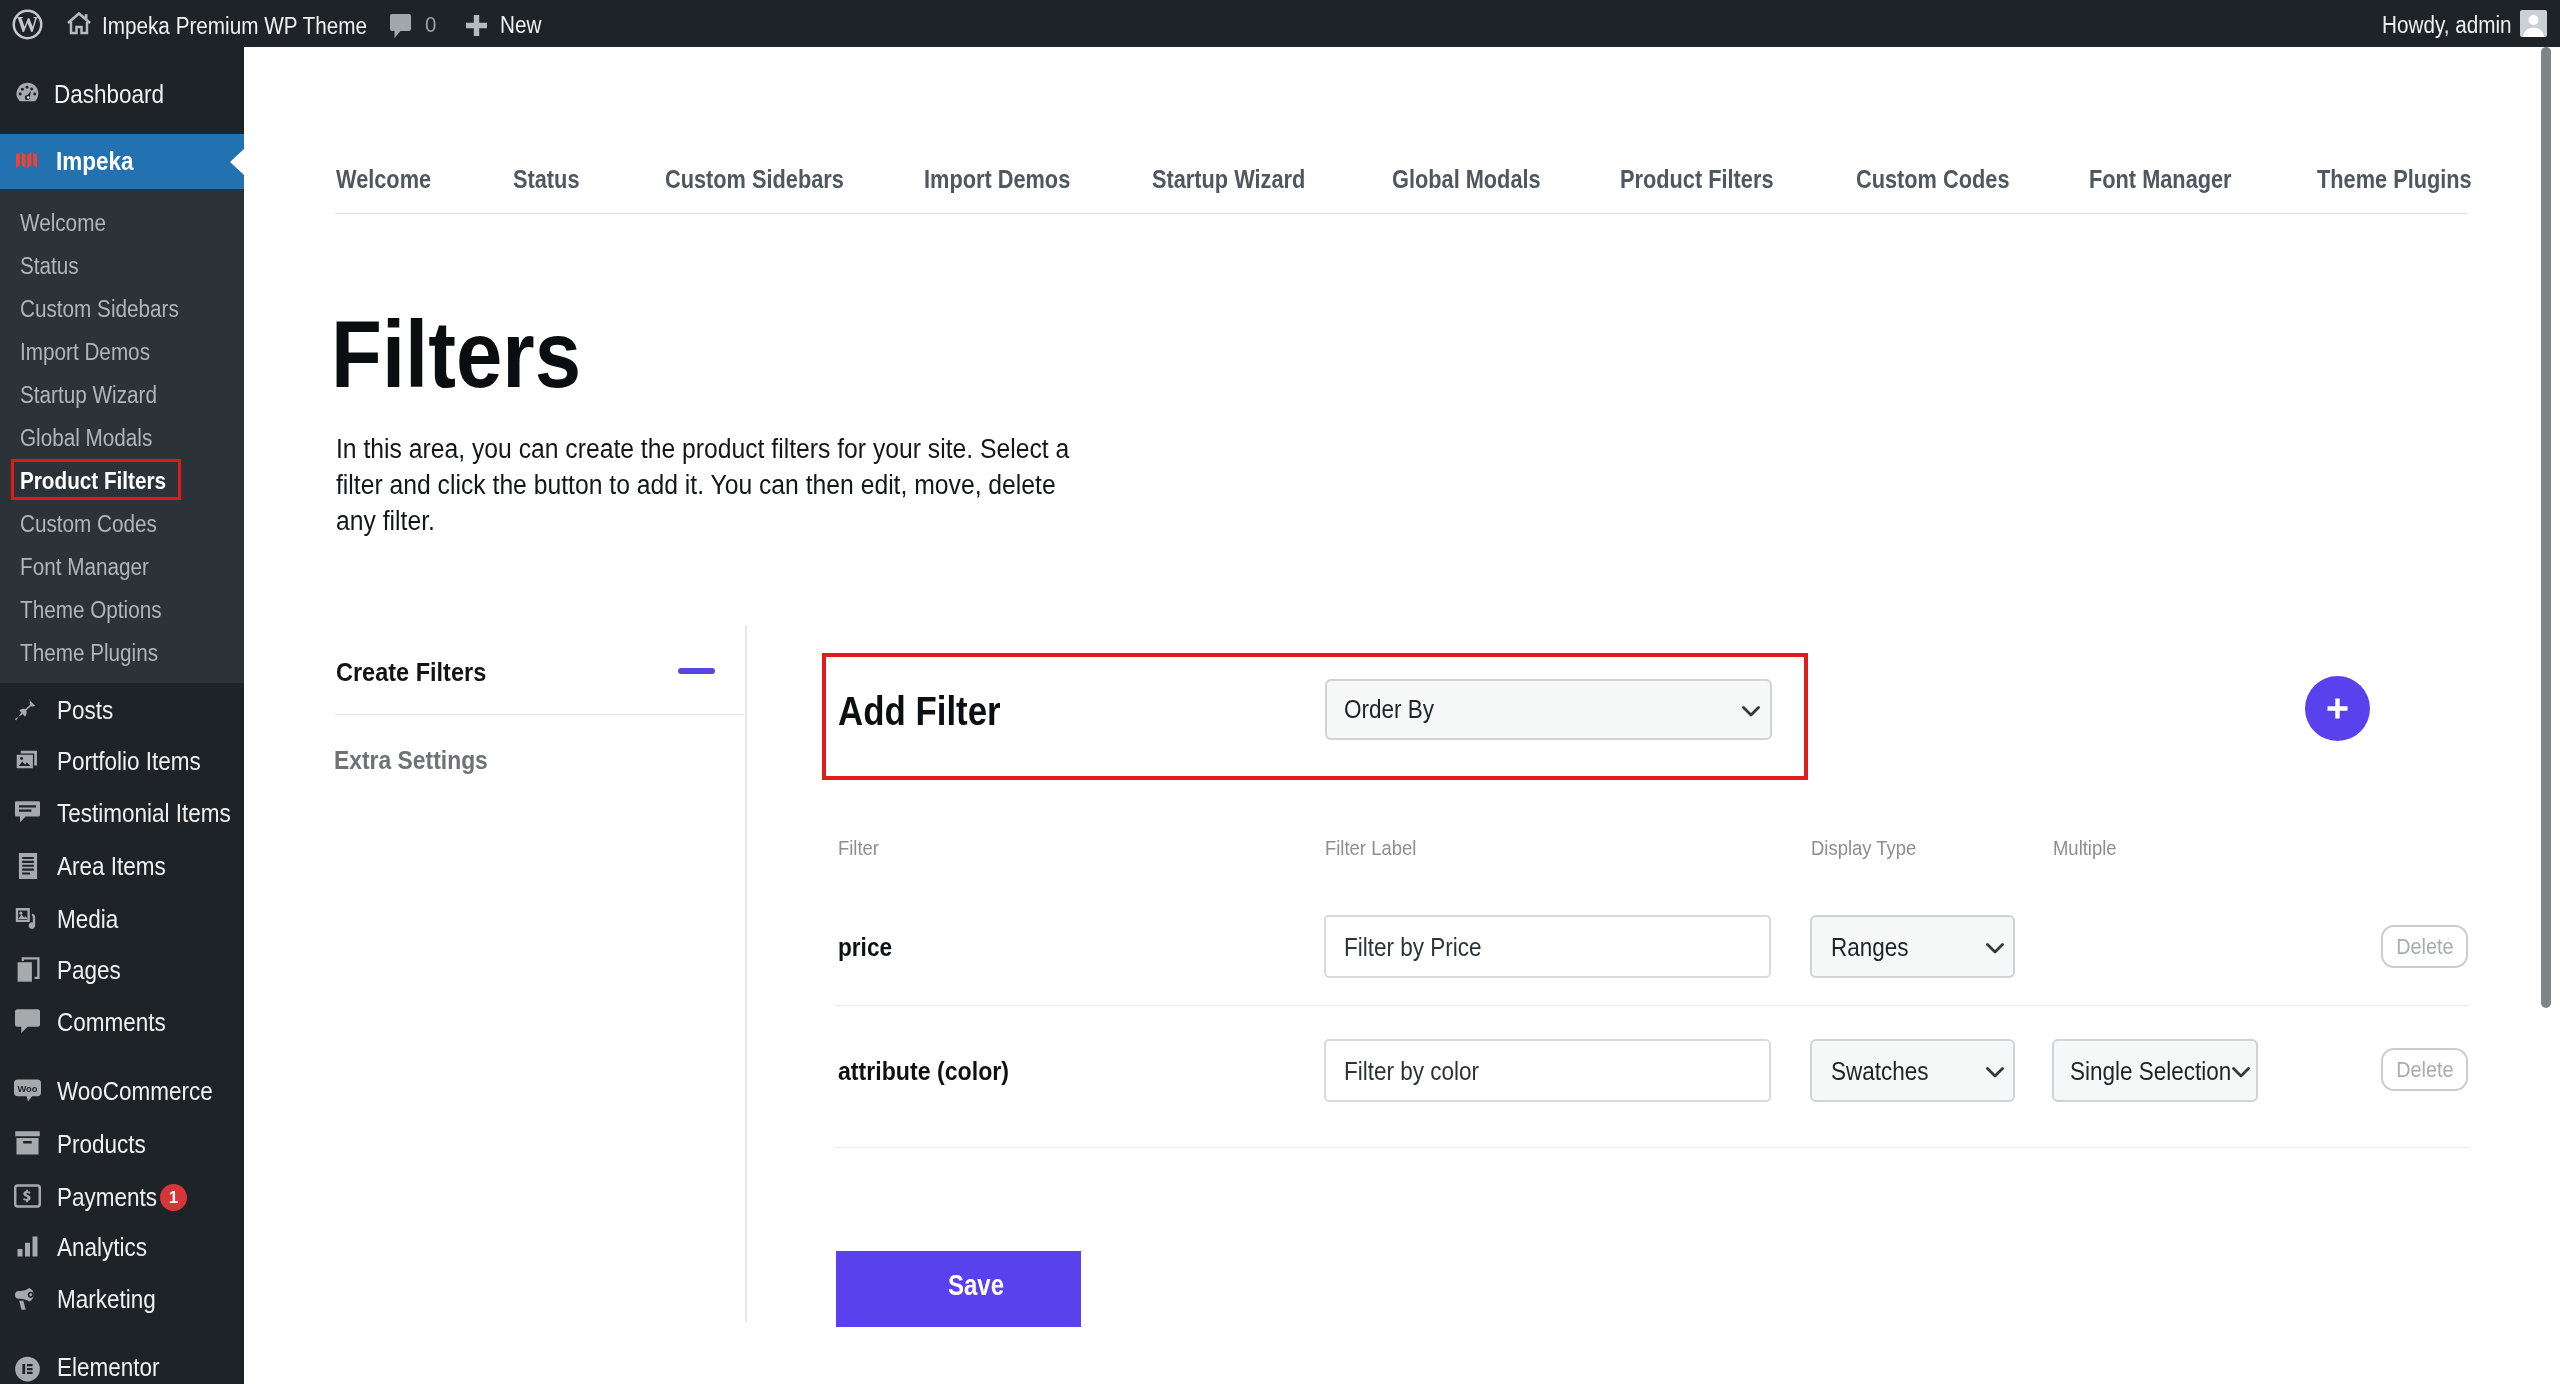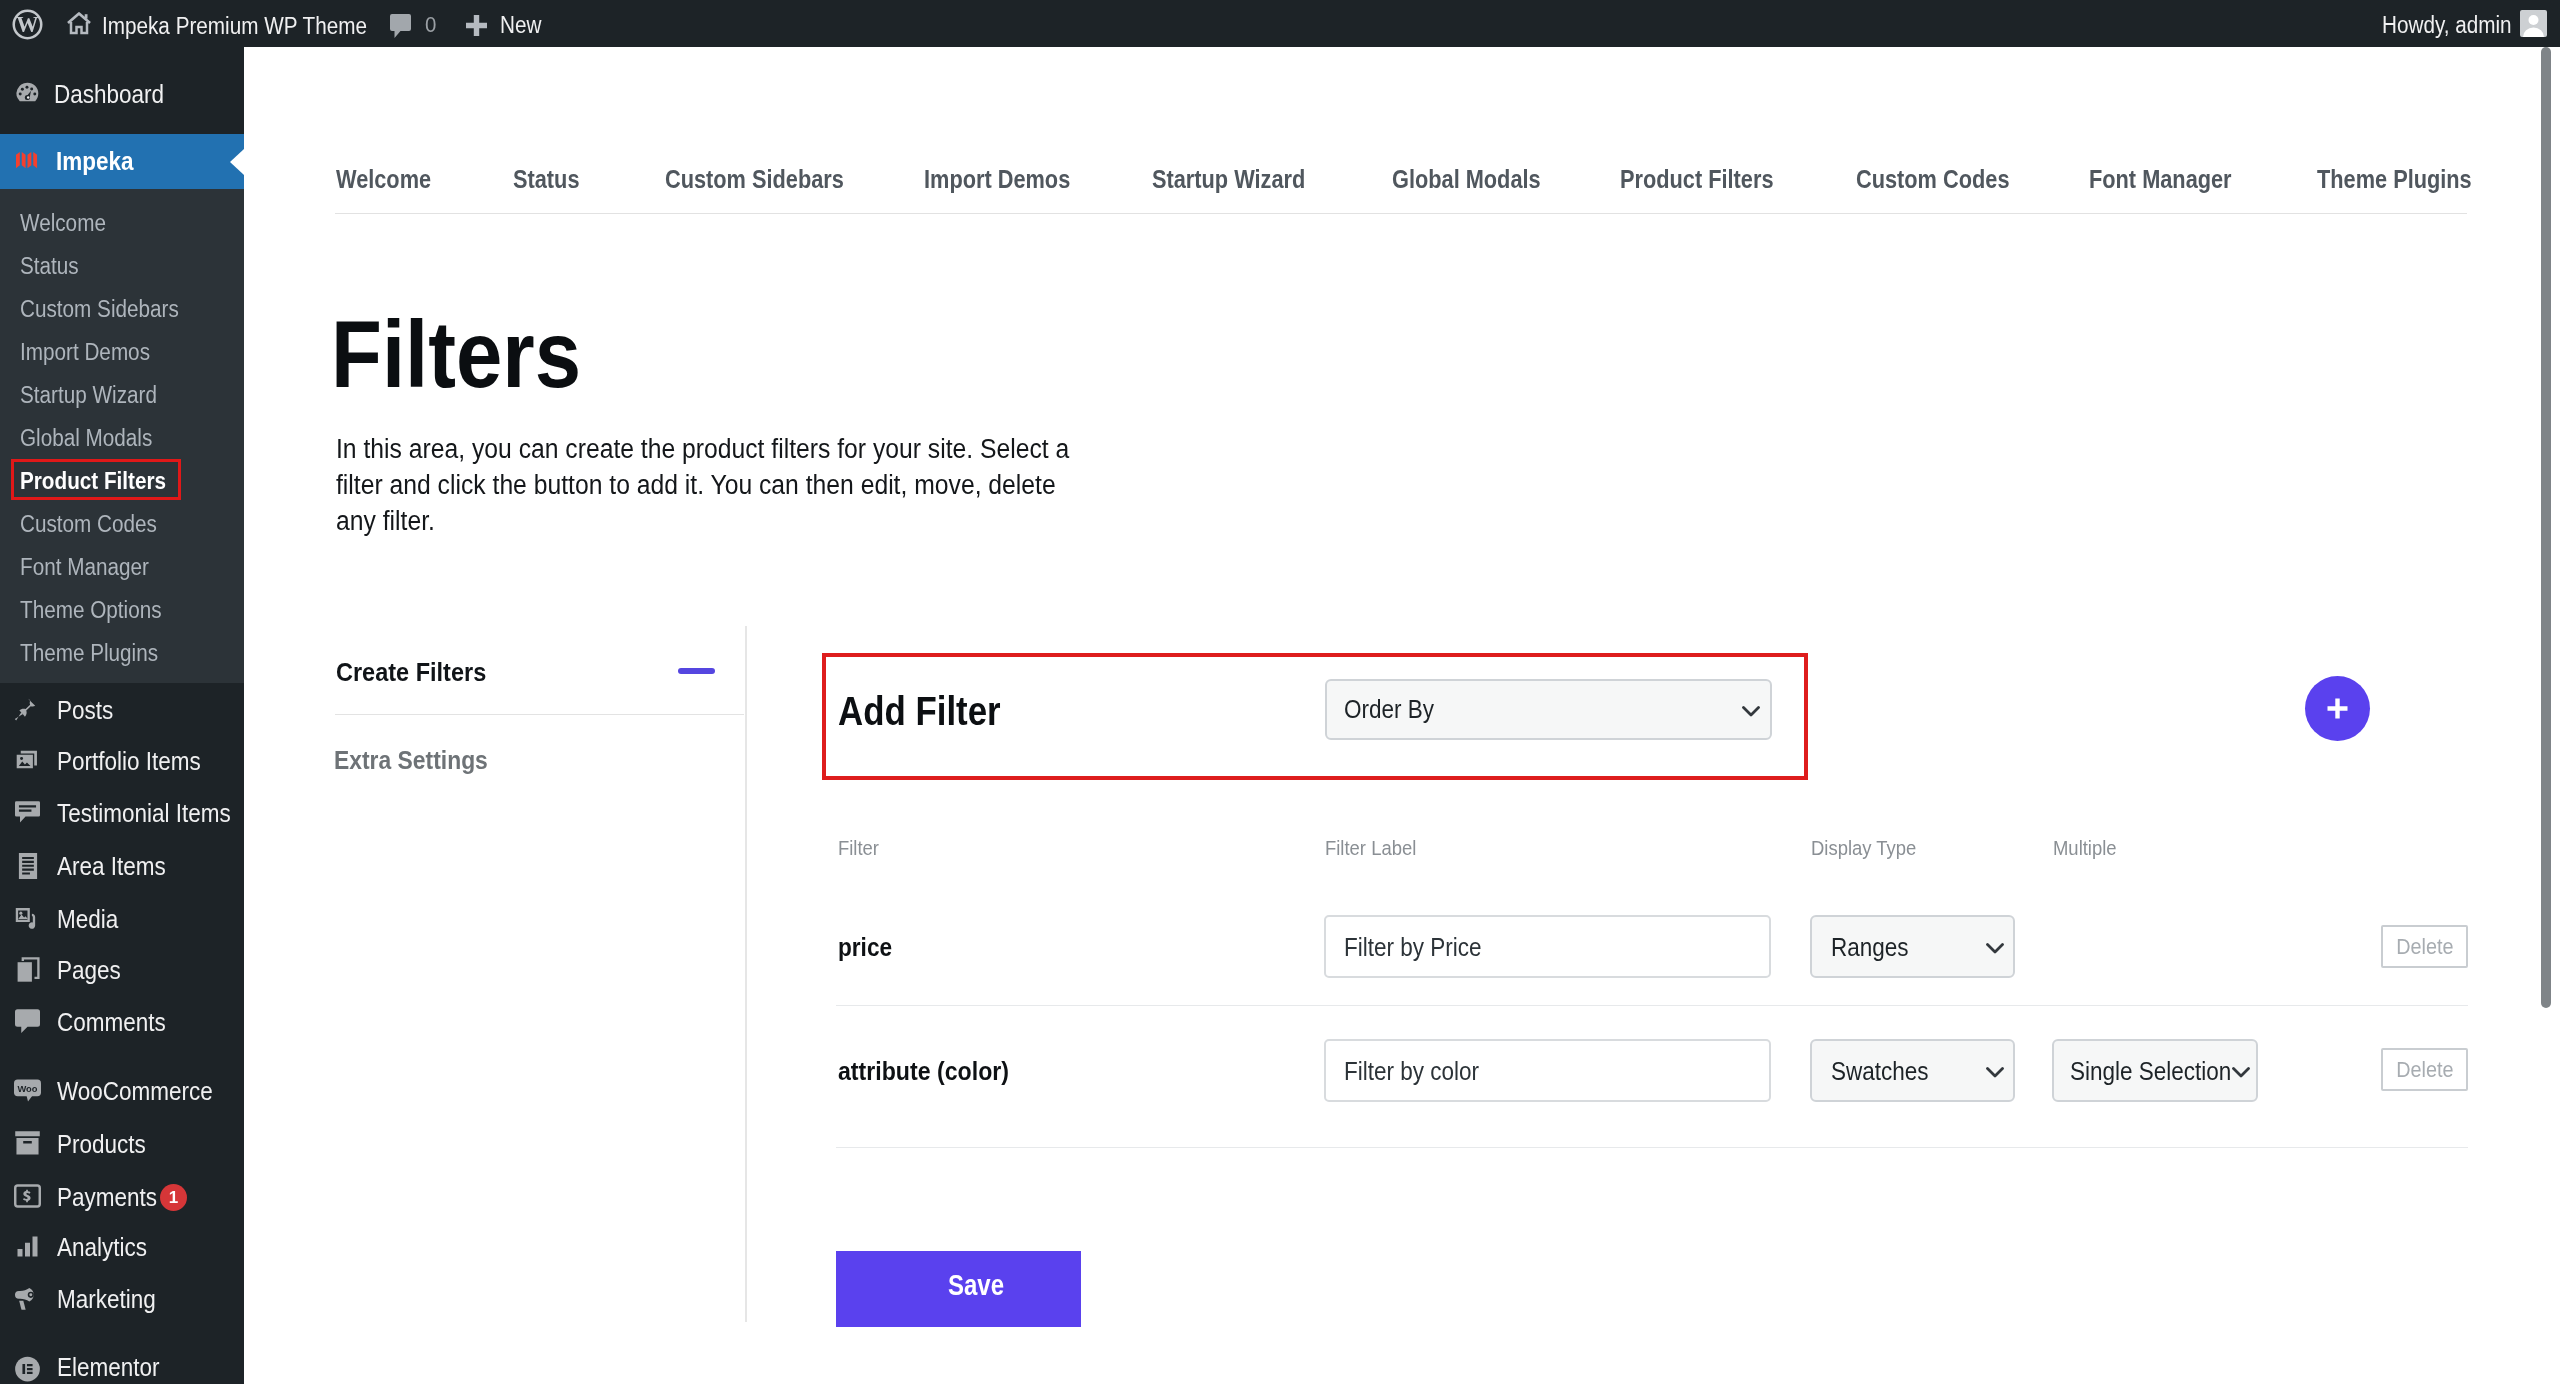--- a/index.html
+++ b/index.html
@@ -19,21 +19,21 @@
 .mic { position:absolute; left:14px; width:27px; display:flex; justify-content:center; }
 
 #tabline { position:absolute; left:335px; top:213px; width:2132px; height:1px; background:#e2e2e2; }
 #vdiv { position:absolute; left:745px; top:626px; width:2px; height:696px; background:#e6e6e6; }
 #hdiv { position:absolute; left:335px; top:714px; width:409px; height:1px; background:#e3e3e3; }
 #cdash { position:absolute; left:678px; top:668px; width:37px; height:6px; border-radius:3px; background:#5546e0; }
 #redbox { position:absolute; left:822px; top:653px; width:986px; height:127px; border:4px solid #de1d1d; }
 .sel { position:absolute; background:#f6f7f7; border:2px solid #cfd3d7; border-radius:6px; }
 .inp { position:absolute; background:#fff; border:2px solid #d8dbde; border-radius:5px; }
 #plusbtn { position:absolute; left:2305px; top:676px; width:65px; height:65px; border-radius:50%; background:#5a41ee; }
-.delbtn { position:absolute; width:87px; height:43px; border:2px solid #c9cdd1; border-radius:2px;
+.delbtn { position:absolute; width:87px; height:43px; border:2px solid #c9cdd1; border-radius:13px;
   font-size:22px; color:#a7acb1; display:flex; align-items:center; justify-content:center; }
 .rowdiv { position:absolute; left:836px; width:1632px; height:1px; background:#e7e9eb; }
 #savebtn { position:absolute; left:836px; top:1251px; width:245px; height:76px; background:#5a41ee;
   color:#fff; font-size:30px; font-weight:bold; display:flex; align-items:center; justify-content:center;padding-left:35px; }
 #scrollbar { position:absolute; left:2541px; top:47px; width:10px; height:961px; background:#7f8488; border-radius:5px; }
 </style>
 </head>
 <body>
 <div id="stage">
 

